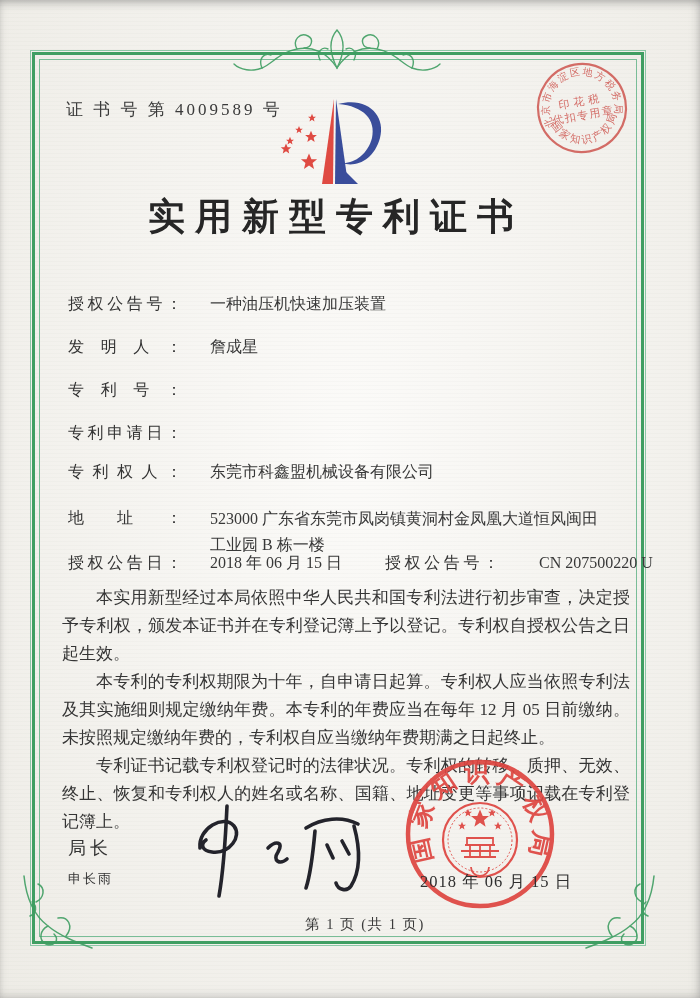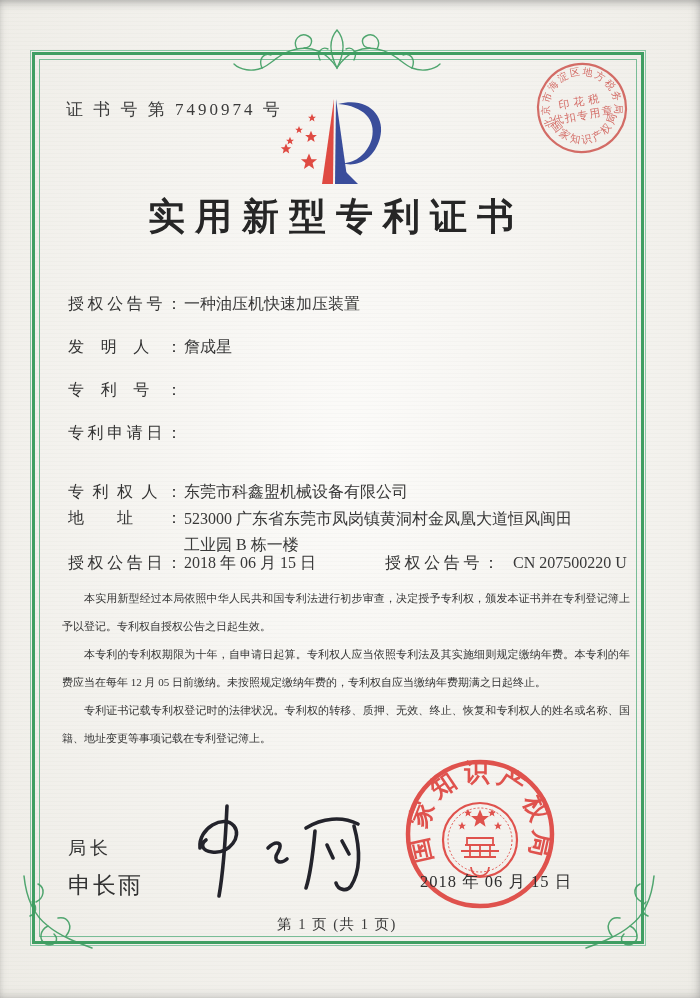--- a/index.html
+++ b/index.html
@@ -33,35 +33,35 @@
   
   .cert-no{position:absolute;left:66px;top:98px;font-size:17px;letter-spacing:3px;color:#3a3a3a;z-index:3;}
   .logo{position:absolute;left:272px;top:94px;z-index:3;}
   .title{
     position:absolute;left:30px;top:192px;width:612px;text-align:center;
     font-size:37px;font-weight:600;letter-spacing:10px;color:#262626;z-index:3;
   }
   .fields{position:absolute;left:68px;top:0;width:560px;z-index:3;}
   .field-row{position:absolute;left:0;display:flex;align-items:flex-start;font-size:16px;line-height:24px;color:#383838;}
   .field-label{display:inline-block;width:114px;text-align:justify;text-align-last:justify;flex:none;color:#333;}
-  .field-value{margin-left:2px;white-space:pre-line;width:446px;}
+  .field-value{margin-left:28px;white-space:pre-line;width:446px;}
   .row-name{top:292px;} .row-inventor{top:335px;} .row-patno{top:378px;}
-  .row-filing{top:421px;} .row-patentee{top:480px;}
+  .row-filing{top:421px;} .row-patentee{top:460px;}
   .row-address{top:506px;} .row-address .field-value{line-height:26px;}
   .row-grant{top:551px;}
   .grant2{position:absolute;left:317px;top:0;display:flex;gap:12px;}
   .paras{position:absolute;left:62px;top:584px;width:568px;z-index:3;}
-  .paras p{margin:0;text-indent:2em;font-size:11px;line-height:28px;text-align:justify;color:#353535;}
+  .paras p{margin:0;text-indent:2em;font-size:17px;line-height:28px;text-align:justify;color:#353535;}
   .sig-title{position:absolute;left:68px;top:836px;font-size:18px;letter-spacing:4px;color:#333;z-index:4;}
-  .sig-name{position:absolute;left:68px;top:870px;font-size:23px;letter-spacing:2px;color:#333;z-index:4;}
+  .sig-name{position:absolute;left:68px;top:870px;font-size:13px;letter-spacing:2px;color:#333;z-index:4;}
   .sig-script{position:absolute;left:172px;top:798px;z-index:4;}
   .seal{position:absolute;left:395px;top:749px;z-index:3;opacity:0.92;}
   .seal-date{position:absolute;left:420px;top:871px;width:180px;font-size:16.5px;letter-spacing:1px;color:#2e2e2e;z-index:5;}
   .tax-stamp{position:absolute;left:532px;top:58px;z-index:3;transform:rotate(-10deg);opacity:0.88;}
-  .footer{position:absolute;left:30px;top:915px;width:614px;text-align:center;font-size:14.5px;letter-spacing:1.5px;color:#3a3a3a;z-index:3;}
+  .footer{position:absolute;left:30px;top:915px;width:670px;text-align:center;font-size:14.5px;letter-spacing:1.5px;color:#3a3a3a;z-index:3;}
 </style>
 </head>
 <body>
 
 <div class="scan-texture"></div>
 
 <div class="frame-outer">
   <div class="frame-mid">
     <div class="frame-inner"></div>
   </div>
@@ -93,21 +93,21 @@
 <svg class="ornament orn-br" width="80" height="84" viewBox="0 0 80 84">
   <g stroke="#3f9e62" fill="none" stroke-width="1.5" opacity="0.9" stroke-linecap="round">
     <path d="M74,6 C72,26 66,44 50,56 C38,66 22,72 6,78"></path>
     <path d="M50,56 C58,60 60,70 52,74 C44,77 38,70 44,64"></path>
     <path d="M32,66 C24,56 30,46 40,48"></path>
     <path d="M62,32 C54,28 52,18 60,14"></path>
     <path d="M68,46 C62,44 60,36 66,32"></path>
   </g>
 </svg>
 
-<div class="cert-no">证 书 号 第 7490974 号</div>
+<div class="cert-no">证 书 号 第 4009589 号</div>
 
 <svg class="logo" width="150" height="95" viewBox="0 0 150 95">
   <g>
     <polygon points="62,5 50,90 61,90" fill="#df4a42"></polygon>
     <polygon points="64,5 63,90 76,90" fill="#3a4d9b"></polygon>
   </g>
   <path d="M66,10 C96,2 114,22 108,44 C102,66 84,74 70,69 C82,70 96,60 100,44 C104,26 92,12 66,10 Z" fill="#3a4d9b"></path>
   <polygon points="70,74 86,90 72,90" fill="#3a4d9b"></polygon>
   <g fill="#df4a42">
     <path transform="translate(40,24) scale(0.42)" d="M0,-10 L2.9,-3.1 L9.5,-3.1 L4.2,1.2 L5.9,8.1 L0,4 L-5.9,8.1 L-4.2,1.2 L-9.5,-3.1 L-2.9,-3.1 Z"></path>

